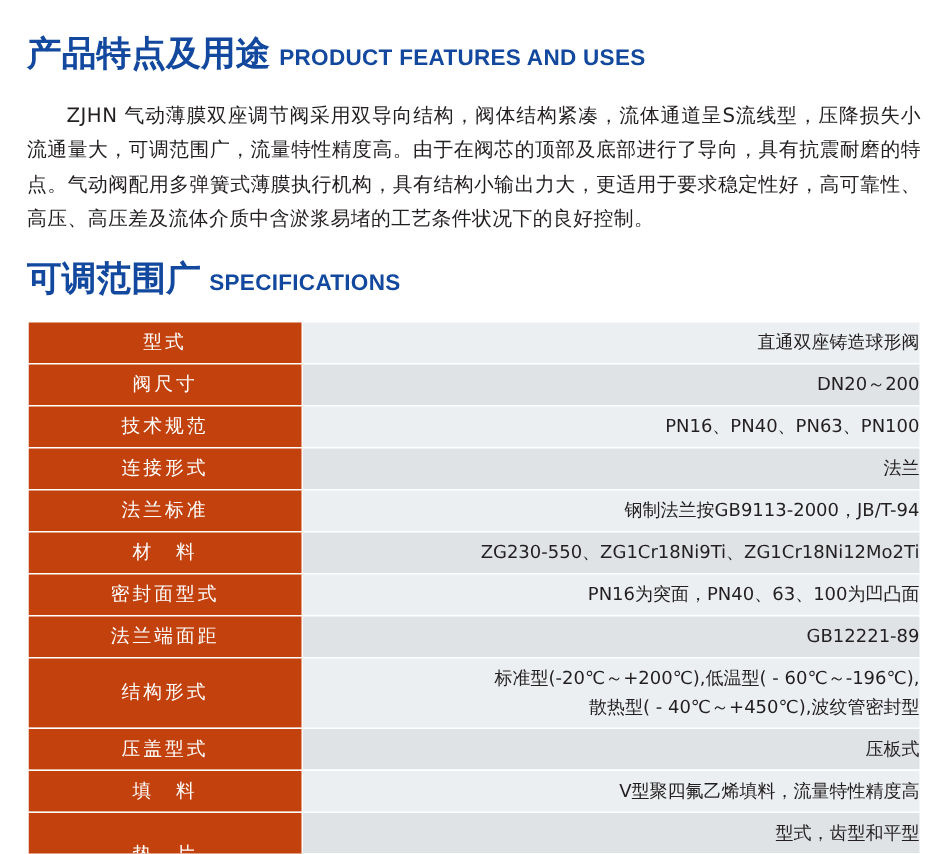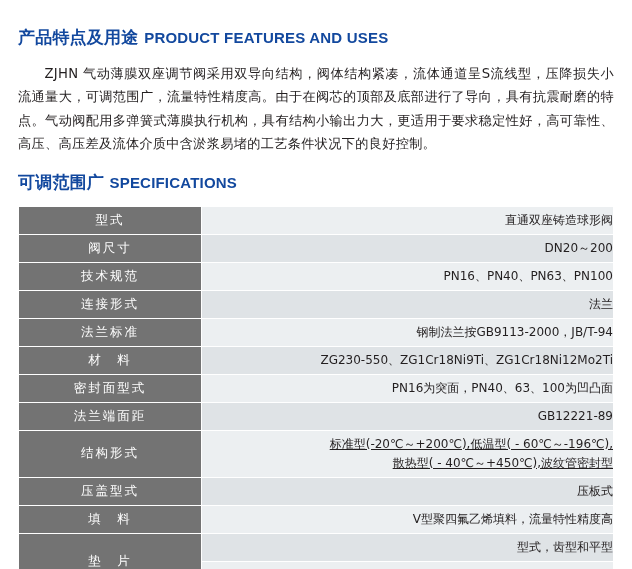--- a/index.html
+++ b/index.html
@@ -24,22 +24,22 @@
   .heading {
     margin: 0;
     padding-top: 24px;
     font-size: 20px;
     font-weight: bold;
     color: #12489e;
     letter-spacing: 0.2px;
     line-height: 1.2;
   }
   .heading .cn {
-    font-family: Liberation Sans, sans-serif;
-    font-size: 17px;
+    font-family: Liberation Mono, monospace;
+    font-size: 23px;
     margin-top: 48px;
   }
   .heading .en {
     font-size: 15px;
   }
   .intro {
     margin: 14px 0 0 0;
     font-family: "DejaVu Sans", "Liberation Sans", sans-serif;
     font-size: 13.2px;
     line-height: 1.75;
@@ -58,21 +58,21 @@
     width: 596px;
     table-layout: fixed;
   }
   table.spec-table td {
     border: 1px solid #ffffff;
     padding: 0;
     vertical-align: middle;
   }
   td.label {
     width: 182px;
-    background: #737373;
+    background: #c2410c;
     color: #ffffff;
     text-align: center;
     font-family: "DejaVu Sans", "Liberation Sans", sans-serif;
     font-size: 12.5px;
     letter-spacing: 2px;
     height: 27px;
   }
   td.value {
     background: #eceff1;
     color: #231f20;
@@ -81,21 +81,20 @@
     font-size: 12px;
     height: 27px;
     padding: 4px 6px;
     line-height: 1.55;
   }
   td.value.alt {
     background: #dfe3e6;
   }
   td.value.tall {
     height: 46px;
-    text-decoration: underline;
   }
   .val-line {
     display: block;
   }
 </style>
 </head>
 <body>
 
 <div class="page">
 

